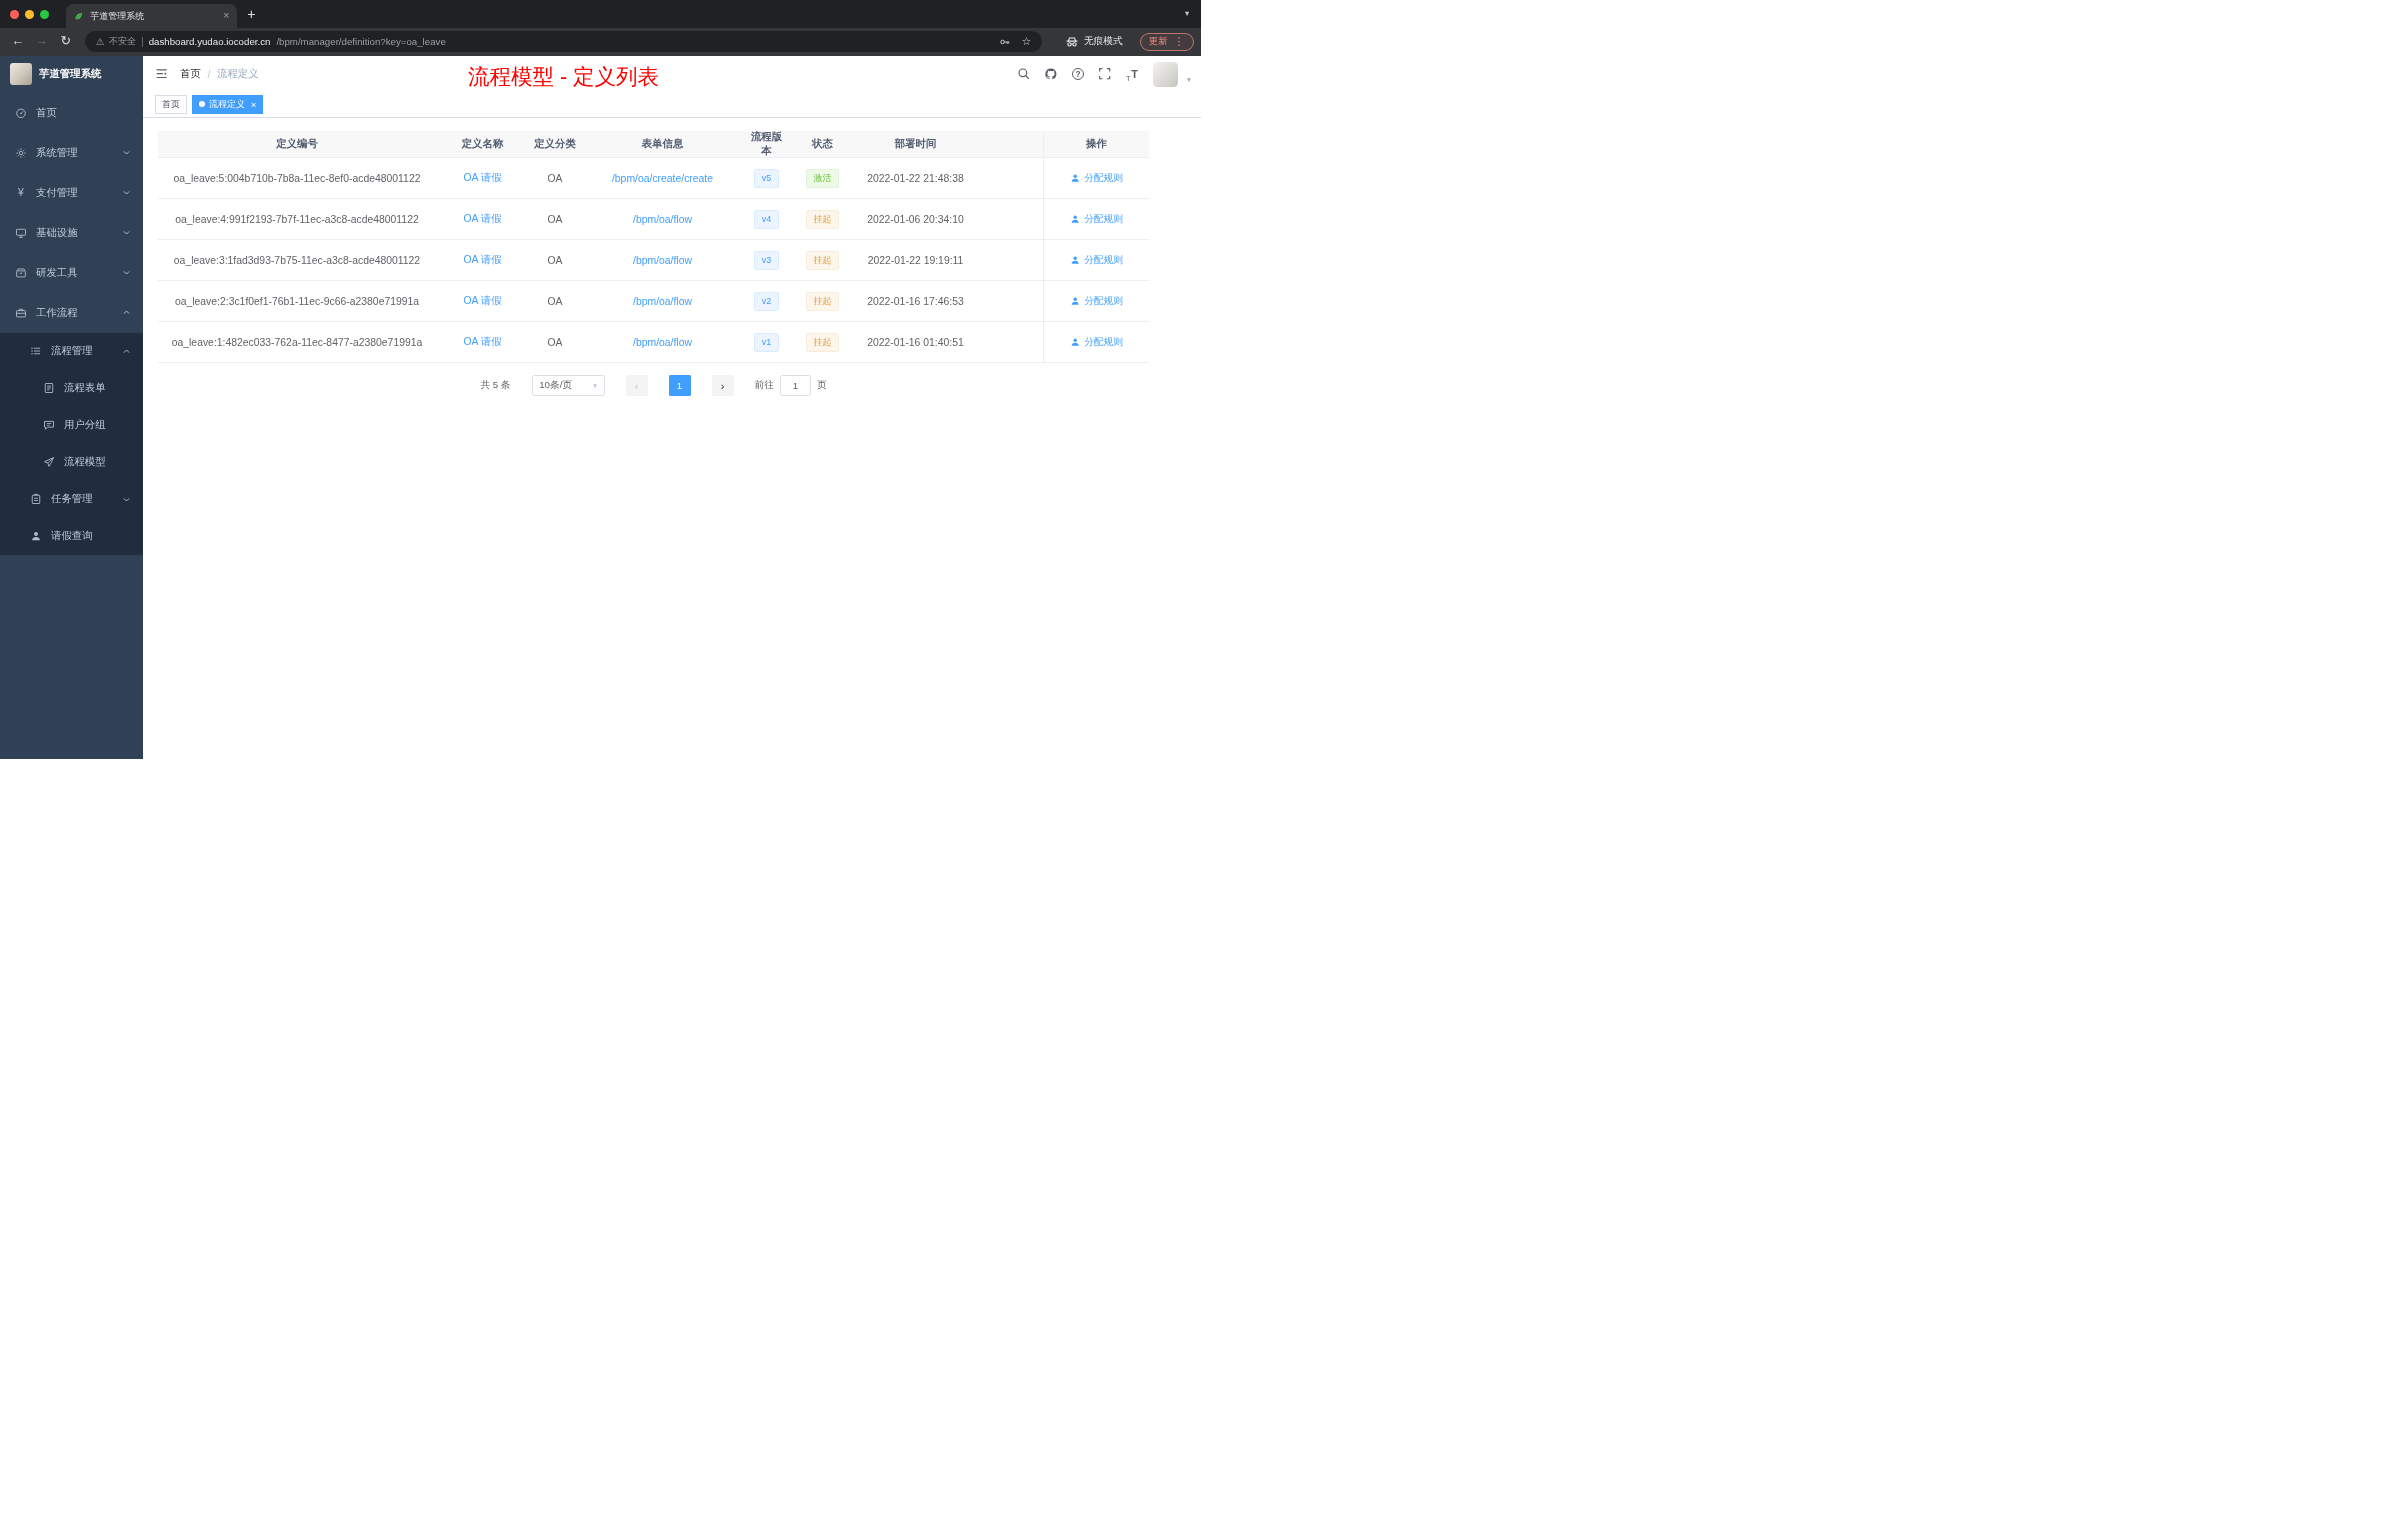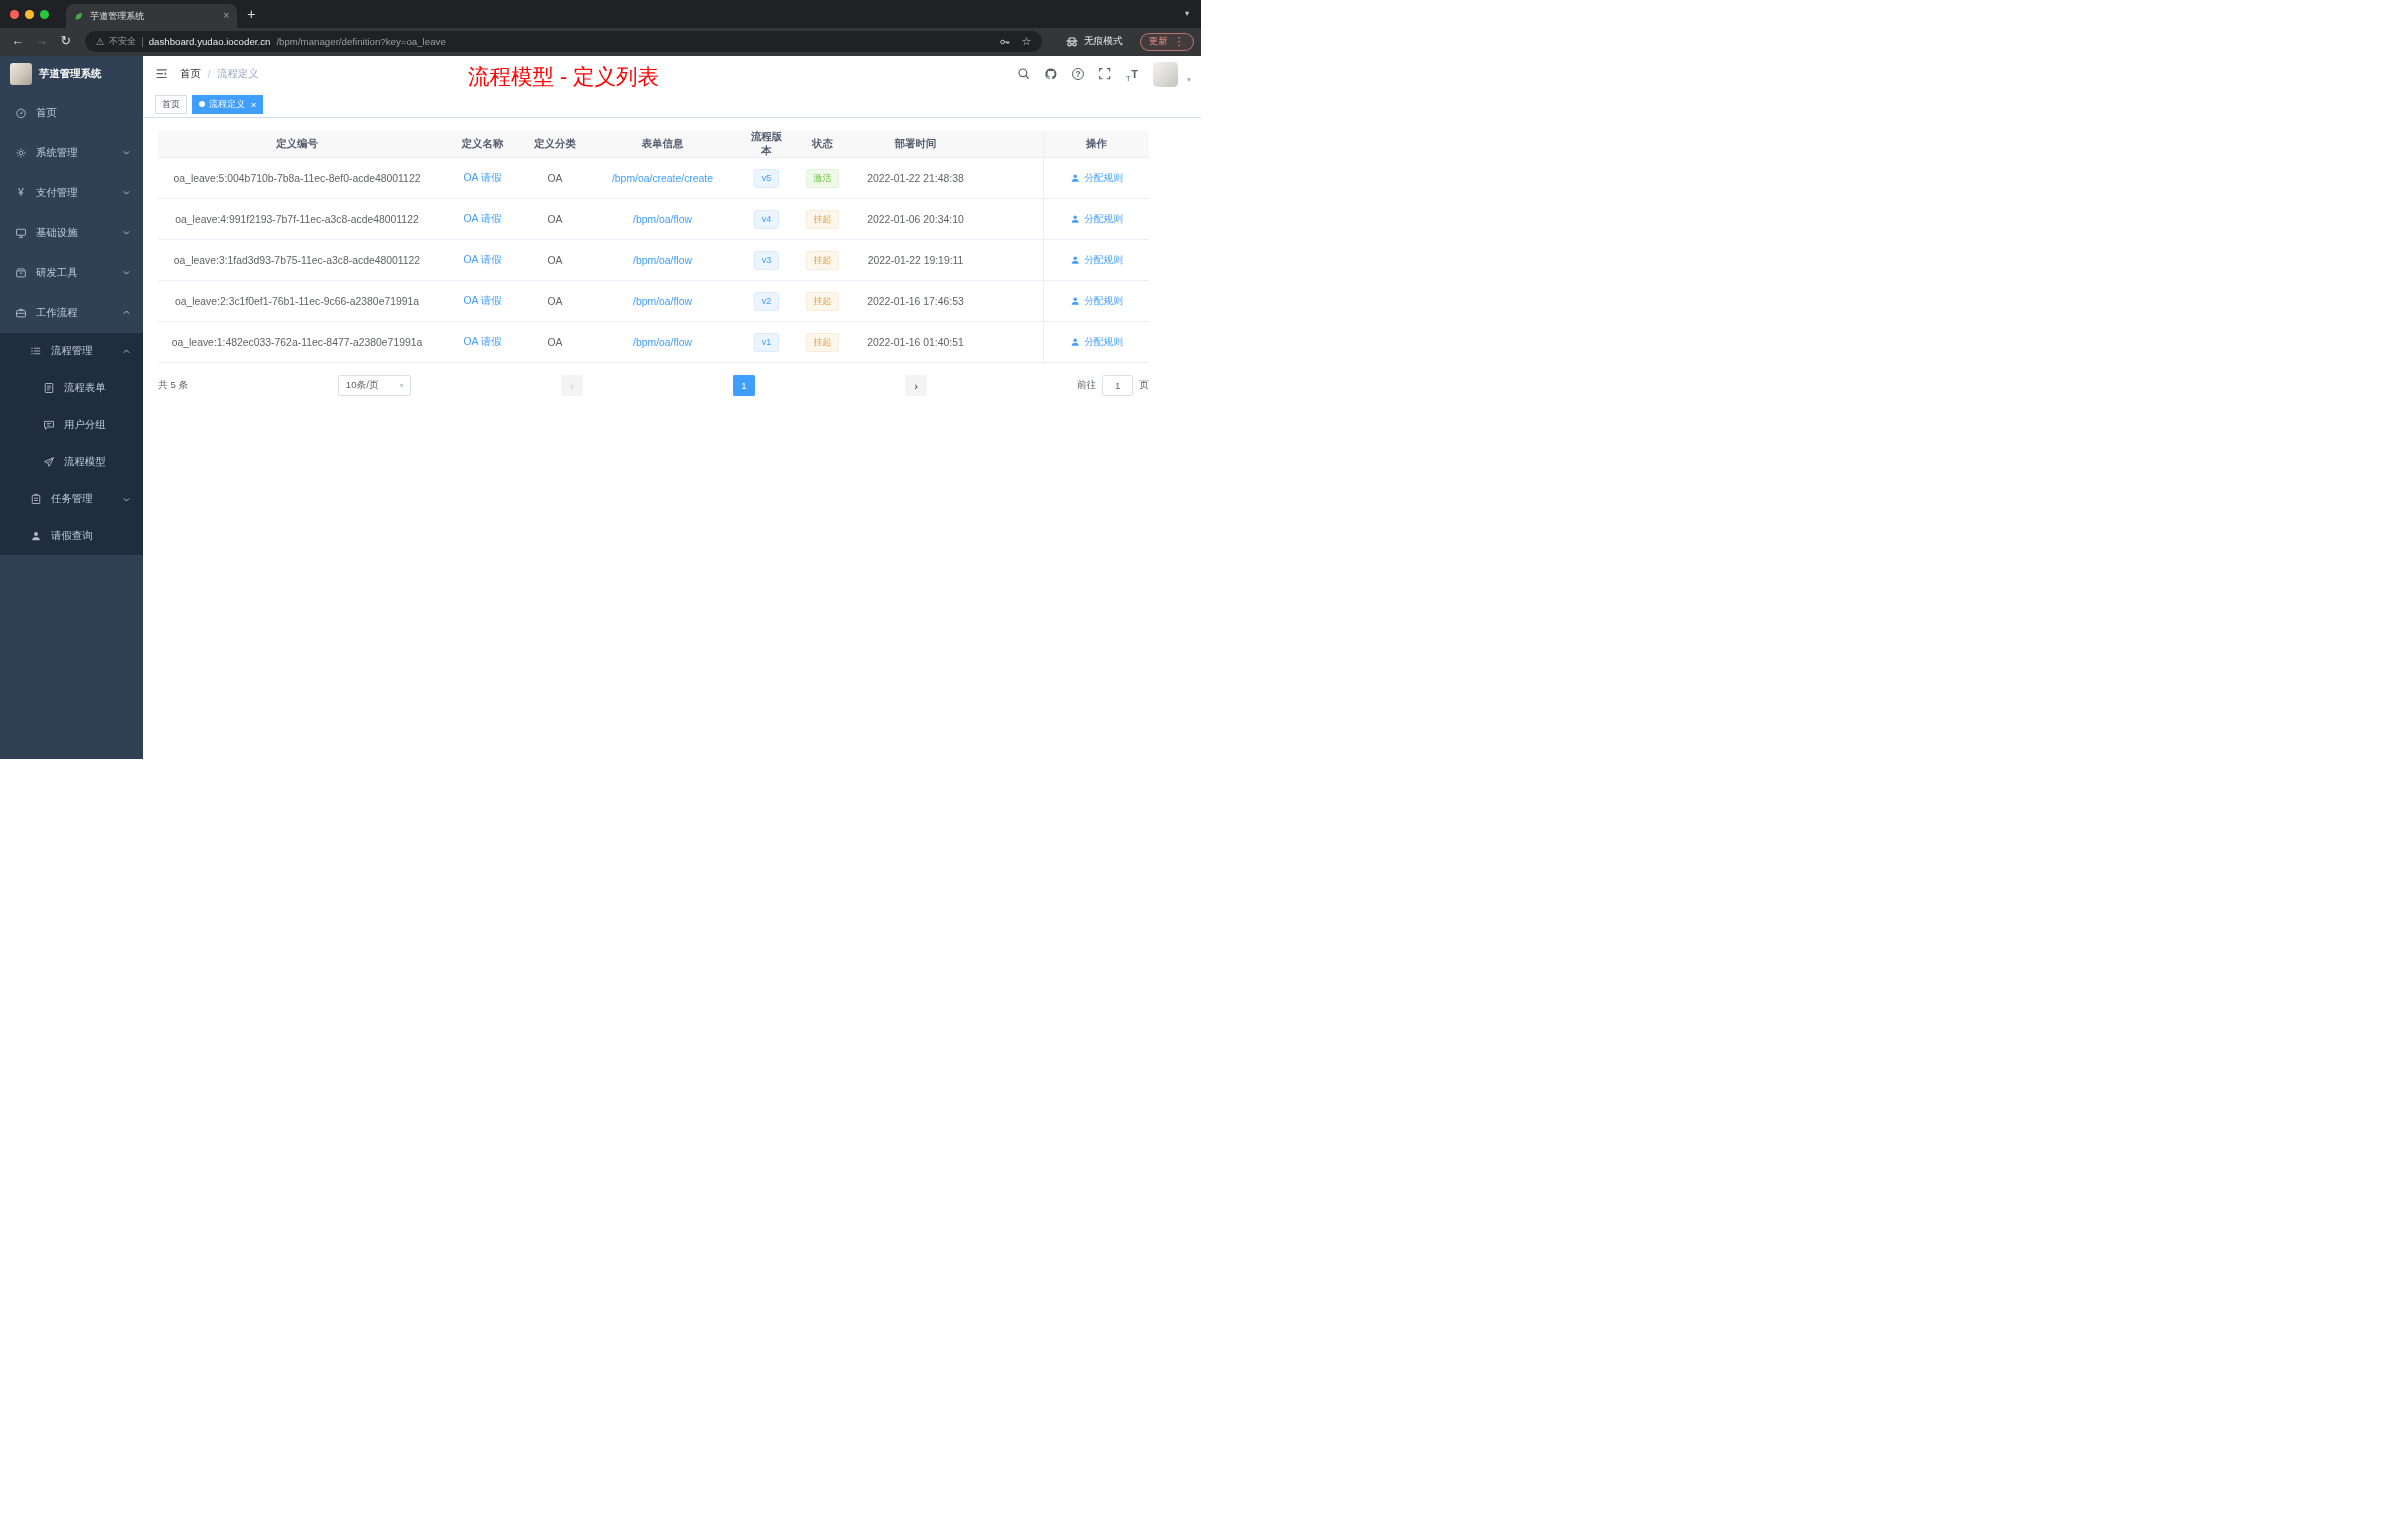--- a/index.html
+++ b/index.html
@@ -85,21 +85,21 @@
   .col-op{width:106px;border-left:0.7px solid #ebeef5}
   a.link{color:#409eff;text-decoration:none;cursor:pointer}
   .tag-pill{display:inline-block;padding:2.2px 6.7px;border-radius:2.2px;font-size:9px;line-height:1.35;white-space:nowrap}
   .ver{background:#ecf5ff;border:0.7px solid #d9ecff;color:#409eff}
   .success{background:#eef9e8;border:0.7px solid #e1f3d8;color:#67c23a}
   .warning{background:#fdf6ec;border:0.7px solid #faecd8;color:#e6a23c}
   .op-link{display:flex;align-items:center;gap:3.7px;color:#409eff;font-size:9.7px;cursor:pointer;text-decoration:none}
   .op-link svg{width:10.4px;height:10.4px}
 
   
-  .pager{width:991px;display:flex;align-items:center;justify-content:space-between;margin-top:12px;gap:21px;font-size:9.7px;color:#606266}
+  .pager{width:991px;display:flex;align-items:center;justify-content:center;margin-top:12px;gap:21px;font-size:9.7px;color:#606266}
   .pg-select{width:73px;height:21px;border:0.7px solid #dcdfe6;border-radius:2.2px;display:flex;align-items:center;justify-content:space-between;padding:0 6.7px;background:#fff;cursor:pointer}
   .pg-caret{color:#c0c4cc;font-size:7.4px}
   .pg-btn{min-width:22px;height:21px;background:#f4f4f5;border-radius:1.5px;display:flex;align-items:center;justify-content:center;font-size:11px;color:#303133;cursor:pointer}
   .pg-btn.disabled{color:#c0c4cc}
   .pg-page{min-width:22px;height:21px;background:#409eff;color:#fff;border-radius:1.5px;display:flex;align-items:center;justify-content:center;font-size:9.7px;cursor:pointer}
   .pg-goto{display:flex;align-items:center;gap:6px}
   .pg-input{width:31px;height:21px;border:0.7px solid #dcdfe6;border-radius:2.2px;text-align:center;font-size:9.7px;color:#606266;font-family:inherit}
 </style>
 </head>
 <body>

